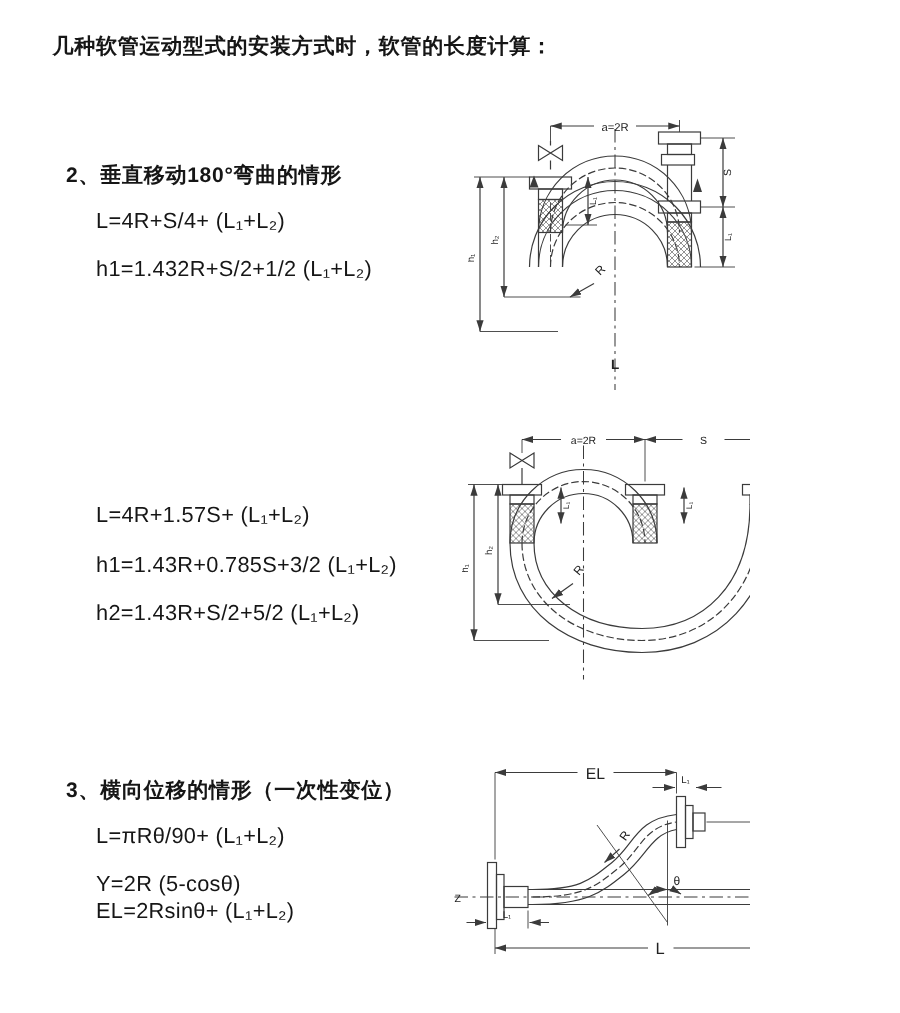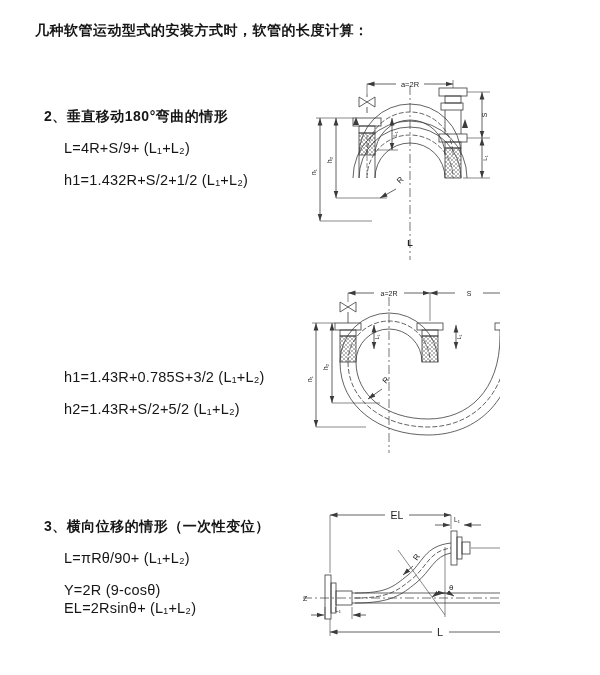--- a/index.html
+++ b/index.html
@@ -17,29 +17,30 @@
   svg.diag .braid{fill:url(#d1h);}
 </style>
 </head>
 <body>
 
 <div class="page">
 
   <div class="title">几种软管运动型式的安装方式时，软管的长度计算：</div>
 
   <div class="heading" style="left:44px;top:108px">2、垂直移动180°弯曲的情形</div>
-  <div class="formula" style="left:64px;top:140px">L=4R+S/9+ (L₁+L₂)</div>
+  <div class="formula" style="left:64px;top:140px">L=4R+S/4+ (L₁+L₂)</div>
   <div class="formula" style="left:64px;top:172px">h1=1.432R+S/2+1/2 (L₁+L₂)</div>
 
+  <div class="formula" style="left:64px;top:336px">L=4R+1.57S+ (L₁+L₂)</div>
   <div class="formula" style="left:64px;top:369px">h1=1.43R+0.785S+3/2 (L₁+L₂)</div>
   <div class="formula" style="left:64px;top:401px">h2=1.43R+S/2+5/2 (L₁+L₂)</div>
 
   <div class="heading" style="left:44px;top:518px">3、横向位移的情形（一次性变位）</div>
   <div class="formula" style="left:64px;top:550px">L=πRθ/90+ (L₁+L₂)</div>
-  <div class="formula" style="left:64px;top:582px">Y=2R (9-cosθ)</div>
+  <div class="formula" style="left:64px;top:582px">Y=2R (5-cosθ)</div>
   <div class="formula" style="left:64px;top:600px">EL=2Rsinθ+ (L₁+L₂)</div>
 
   <svg class="diag" style="left:312px;top:72px" width="284" height="192" viewBox="0 0 284 192">
     <defs>
       <marker id="d1a" viewBox="0 0 8 6" refX="7.5" refY="3" markerWidth="8" markerHeight="6" orient="auto-start-reverse" markerUnits="userSpaceOnUse">
         <path d="M0,0.6 L7.5,3 L0,5.4 Z" fill="#3b3b3b"></path>
       </marker>
       <pattern id="d1h" width="4" height="4" patternUnits="userSpaceOnUse">
         <path d="M0,4 L4,0 M0,0 L4,4" stroke="#6f6f6f" stroke-width="0.5"></path>
       </pattern>

